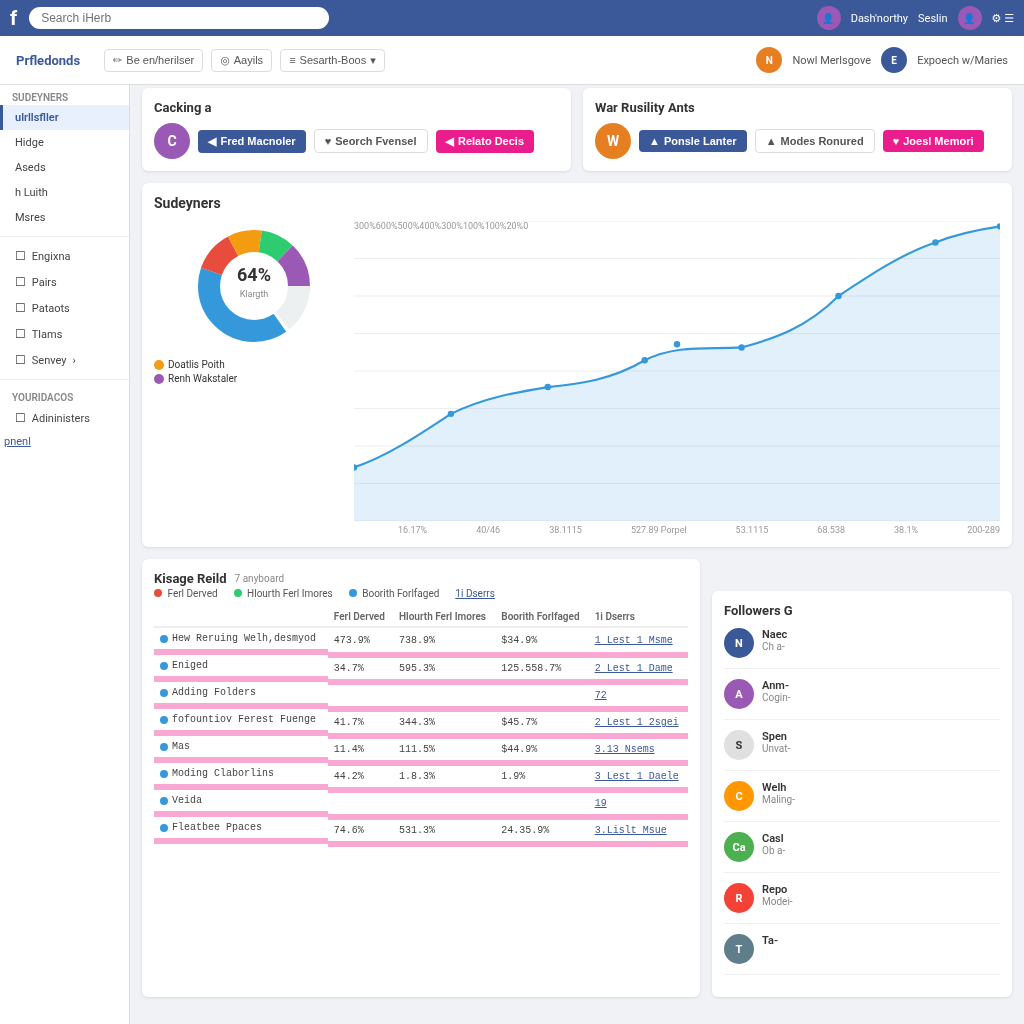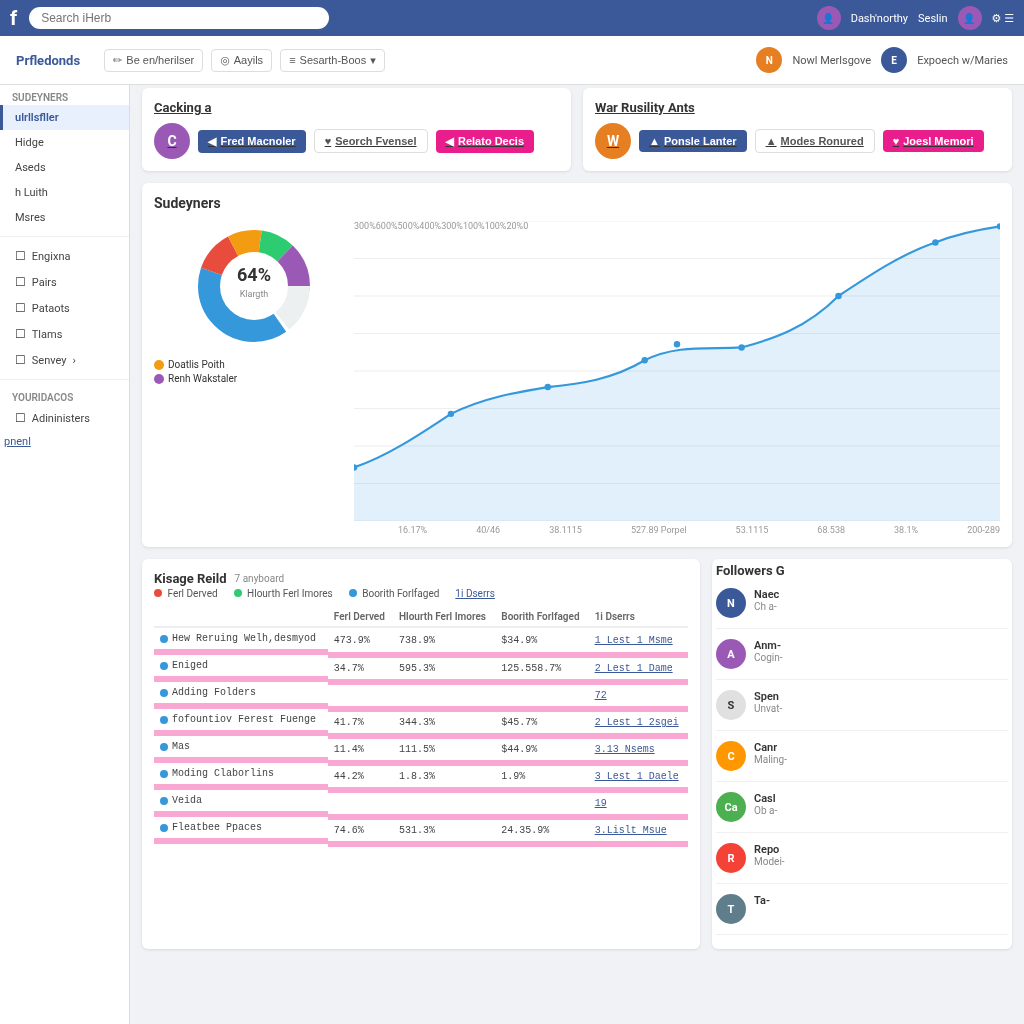--- a/index.html
+++ b/index.html
@@ -68,21 +68,21 @@
     .sidebar-item.active { background: #e8f0fe; border-left-color: #3b5998; color: #3b5998; font-weight: 600; }
     .sidebar-item .icon { font-size: 12px; }
     .sidebar-divider { border: none; border-top: 1px solid #eee; margin: 6px 0; }
     .sidebar-link { color: #3b5998; font-size: 11px; padding: 4px 4px; cursor: pointer; text-decoration: underline; }
 
     
     .main { flex: 1; padding: 12px; overflow: auto; }
 
     
     .cards-row { display: grid; grid-template-columns: 1fr 1fr; gap: 12px; margin-bottom: 12px; }
-    .card { background: white; border-radius: 6px; padding: 12px; box-shadow: 0 1px 3px rgba(0,0,0,0.1); text-decoration: underline; }
+    .card { background: white; border-radius: 6px; padding: 12px; box-shadow: 0 1px 3px rgba(0,0,0,0.1); }
     .card-title { font-weight: 700; font-size: 13px; margin-bottom: 8px; }
 
     .card-profile { display: flex; align-items: center; gap: 8px; }
     .avatar { width: 36px; height: 36px; border-radius: 50%; background: #9b59b6; display: flex; align-items: center; justify-content: center; color: white; font-size: 14px; font-weight: bold; }
     .profile-btn {
       display: inline-flex; align-items: center; gap: 4px;
       border: none; border-radius: 4px;
       padding: 5px 10px; font-size: 11px; cursor: pointer; color: white;
       font-weight: 600;
     }
@@ -117,21 +117,21 @@
     .legend-dot-inline { width: 8px; height: 8px; border-radius: 50%; display: inline-block; margin-right: 3px; }
 
     table { width: 100%; border-collapse: collapse; font-size: 10px; }
     th { text-align: left; padding: 4px 6px; border-bottom: 2px solid #eee; color: #666; font-weight: 600; font-size: 10px; }
     td { padding: 5px 6px; border-bottom: 6px solid #f9a8d4; color: #444; font-family: Liberation Mono, monospace; }
     td:first-child { display: flex; align-items: center; gap: 4px; }
     .row-dot { width: 8px; height: 8px; border-radius: 50%; background: #3b5998; flex-shrink: 0; }
     .link-text { color: #3b5998; text-decoration: underline; cursor: pointer; }
 
     
-    .followers-panel { background: white; border-radius: 6px; padding: 4px; box-shadow: 0 1px 3px rgba(0,0,0,0.1); }
+    .followers-panel { background: white; border-radius: 6px; padding: 12px; box-shadow: 0 1px 3px rgba(0,0,0,0.1); margin-top: 32px; }
     .followers-title { font-weight: 700; font-size: 13px; margin-bottom: 10px; }
     .follower-item { display: flex; align-items: flex-start; gap: 8px; margin-bottom: 10px; padding-bottom: 10px; border-bottom: 1px solid #f0f0f0; }
     .follower-avatar { width: 30px; height: 30px; border-radius: 50%; display: flex; align-items: center; justify-content: center; color: white; font-size: 11px; font-weight: bold; flex-shrink: 0; }
     .follower-info { flex: 1; overflow: hidden; }
     .follower-name { font-weight: 600; font-size: 11px; white-space: nowrap; overflow: hidden; text-overflow: ellipsis; }
     .follower-sub { font-size: 10px; color: #888; white-space: nowrap; overflow: hidden; text-overflow: ellipsis; }
 
     
     .donut-svg { width: 130px; height: 130px; }
   </style>
@@ -495,21 +495,21 @@
             <div class="follower-item">
     <div class="follower-avatar" style="background:#e0e0e0;color:#333;">S</div>
     <div class="follower-info">
       <div class="follower-name">Spen</div>
       <div class="follower-sub">Unvat-</div>
     </div>
   </div>
             <div class="follower-item">
     <div class="follower-avatar" style="background:#ff9800;color:white;">C</div>
     <div class="follower-info">
-      <div class="follower-name">Canr</div>
+      <div class="follower-name">Welh</div>
       <div class="follower-sub">Maling-</div>
     </div>
   </div>
             <div class="follower-item">
     <div class="follower-avatar" style="background:#4caf50;color:white;">Ca</div>
     <div class="follower-info">
       <div class="follower-name">Casl</div>
       <div class="follower-sub">Ob a-</div>
     </div>
   </div>

